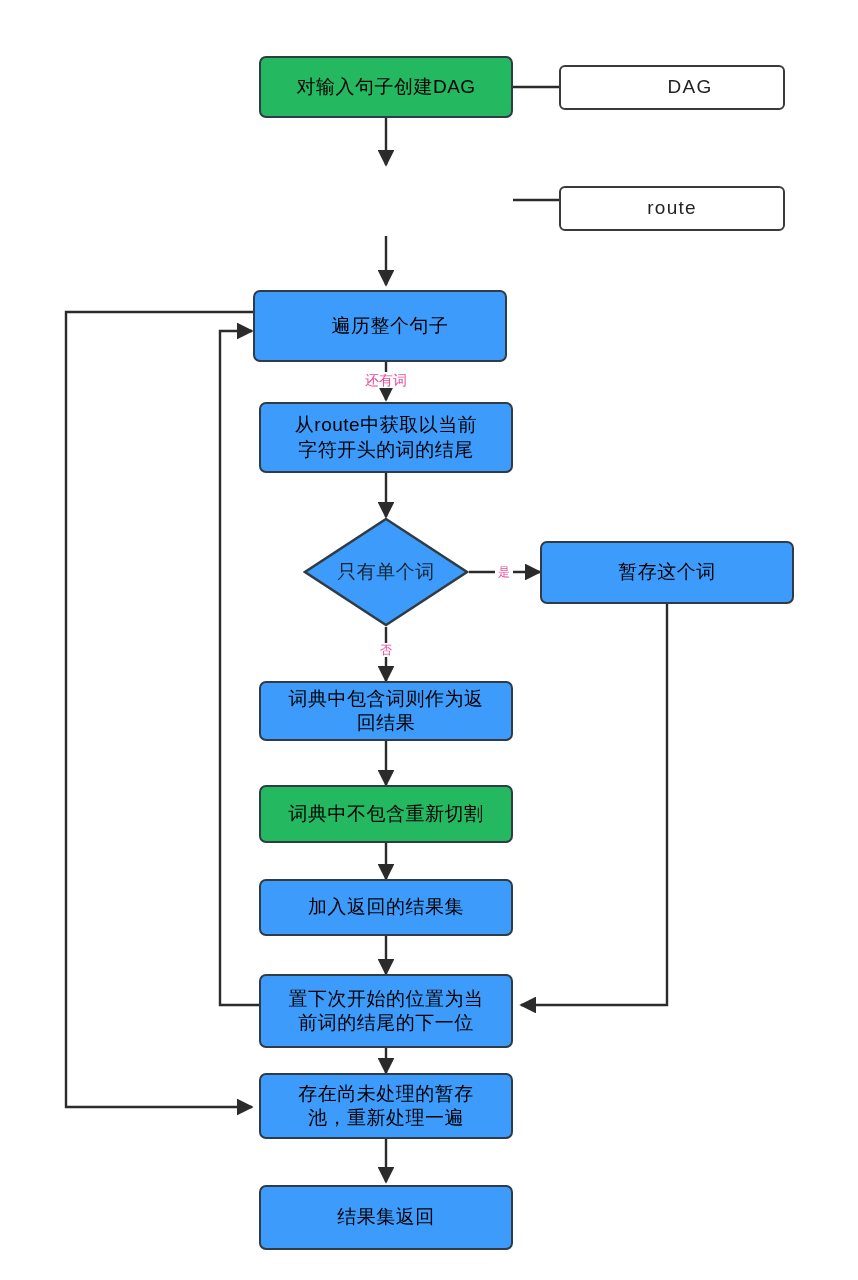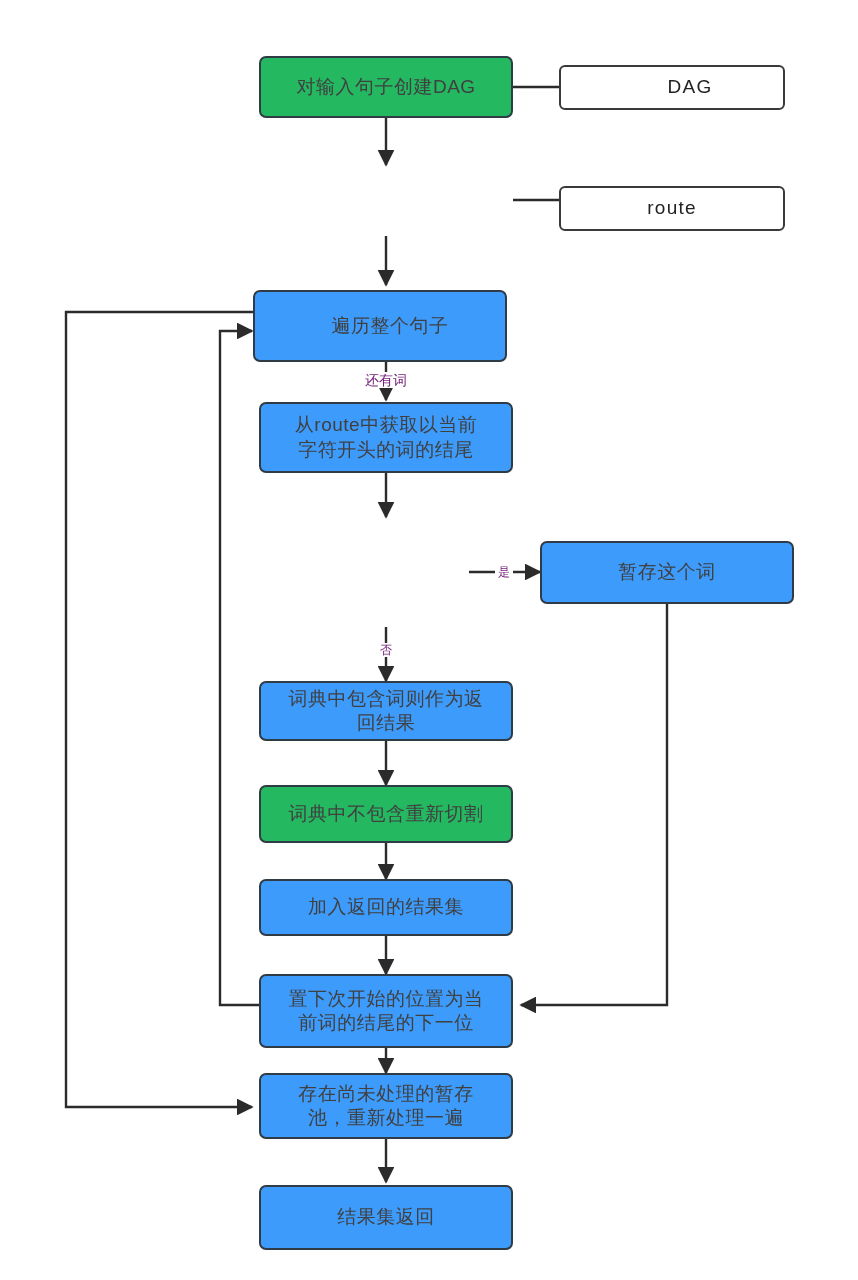--- a/index.html
+++ b/index.html
@@ -27,21 +27,21 @@
   }
   .node {
     position: absolute;
     box-sizing: border-box;
     display: flex;
     align-items: center;
     justify-content: center;
     text-align: center;
     border: 2px solid #2f3b45;
     border-radius: 7px;
-    color: #404040;
+    color: #000000;
     font-size: 19px;
     line-height: 1.28;
     letter-spacing: 0.5px;
     padding: 2px 8px;
     white-space: pre-line;
   }
   .node.green { background: #24b861; }
   .node.blue  { background: #3d9bfc; }
   .node.note  {
     background: #ffffff;
@@ -66,21 +66,21 @@
     position: relative;
     z-index: 2;
     color: #162433;
     font-size: 19px;
     letter-spacing: 0.5px;
     text-align: center;
   }
   .edge-label {
     position: absolute;
     background: #ffffff;
-    color: #701a75;
+    color: #ec4899;
     font-size: 14px;
     line-height: 1;
     padding: 1px 3px;
     white-space: nowrap;
     transform: translate(-50%, -50%);
   }
   .edge-label.small {
     font-size: 12px;
   }
 </style>
@@ -149,20 +149,26 @@
     <span>遍历整个句子</span>
   </div>
 
   <div class="edge-label" style="left:386px; top:380px;">还有词</div>
 
   <div class="node blue" style="left:259px; top:402px; width:254px; height:71px;">
     <span>从route中获取以当前
 字符开头的词的结尾</span>
   </div>
 
+  <div class="diamond-wrap" style="left:303px; top:517px; width:166px; height:110px;">
+    <svg width="166" height="110" viewBox="0 0 166 110" xmlns="http://www.w3.org/2000/svg">
+      <polygon points="83,2 164,55 83,108 2,55" fill="#3d9bfc" stroke="#2f3b45" stroke-width="2.4"></polygon>
+    </svg>
+    <span class="diamond-label">只有单个词</span>
+  </div>
 
   <div class="edge-label small" style="left:504px; top:572px;">是</div>
 
   <div class="edge-label small" style="left:386px; top:650px;">否</div>
 
   <div class="node blue" style="left:540px; top:541px; width:254px; height:63px;">
     <span>暂存这个词</span>
   </div>
 
   <div class="node blue" style="left:259px; top:681px; width:254px; height:60px;">

